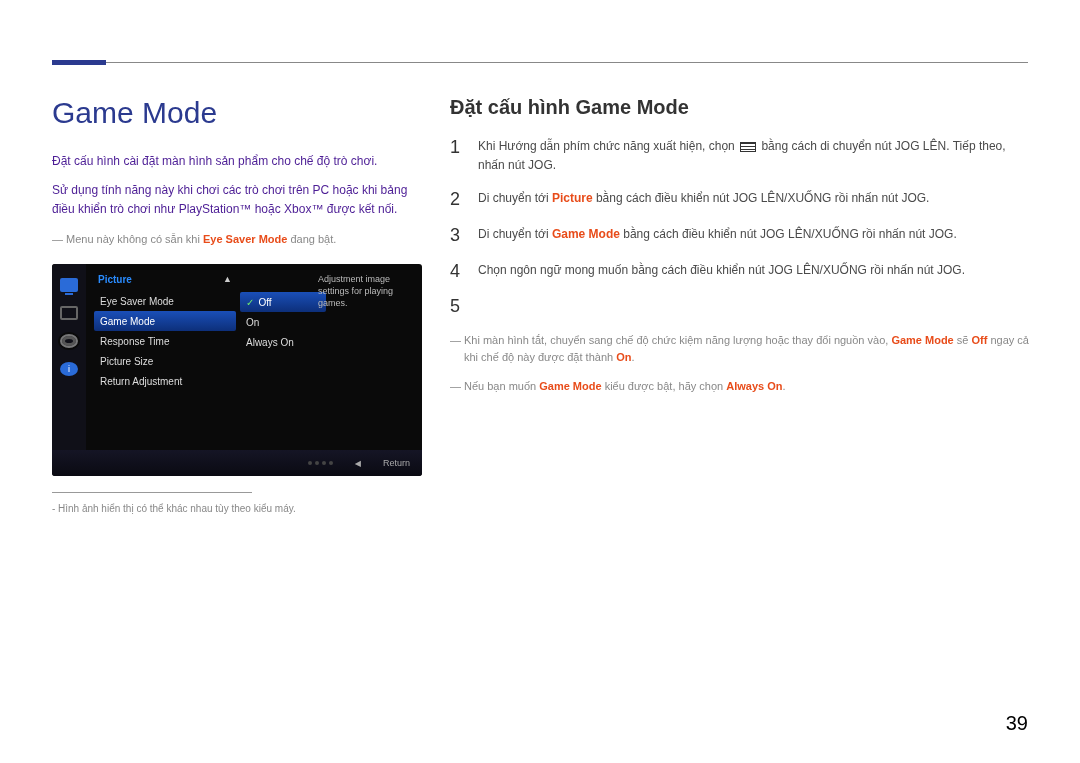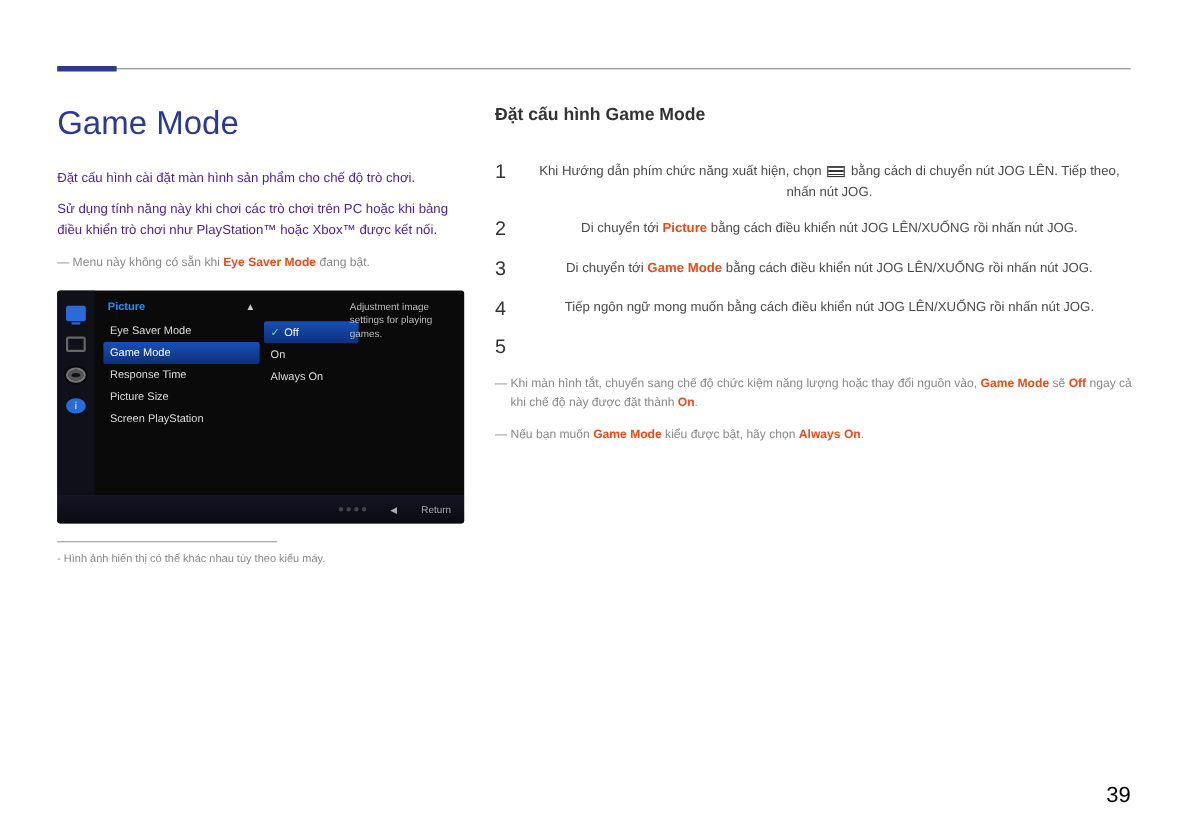--- a/index.html
+++ b/index.html
@@ -39,24 +39,24 @@
     top: 96px;
     width: 580px;
   }
   h1.title {
     font-size: 30px;
     font-weight: 400;
     color: #2b3a8f;
     margin-bottom: 22px;
   }
   h2.subtitle {
-    font-size: 16px;
+    font-size: 20px;
     font-weight: 600;
     color: #333;
-    margin-bottom: 32px;
+    margin-bottom: 18px;
   }
   .para {
     font-size: 12px;
     line-height: 1.6;
     margin-bottom: 10px;
     color: #4c1d95;
   }
   .note-dash {
     font-size: 11px;
     color: #888;
@@ -170,21 +170,21 @@
     padding-left:6px; position:relative;
   }
   .caption::before { content:"-"; position:absolute; left:0;}
   .steps { margin-top: 6px; }
   .step {
     display: flex; gap: 14px;
     margin-bottom: 14px;
     align-items: flex-start;
   }
   .step-num { font-size: 18px; color:#333; width: 14px; flex-shrink:0; line-height:1.2;}
-  .step-text { font-size: 12px; color:#4a4a4a; line-height:1.6; flex:1;text-align:center;}
+  .step-text { font-size: 12px; color:#4a4a4a; line-height:1.6; flex:1;}
   .menu-glyph {
     display:inline-block; width:16px; height:10px;
     border:1px solid #333; position:relative; vertical-align:middle;
     background: repeating-linear-gradient(#333, #333 1px, transparent 1px, transparent 3px);
     margin: 0 2px;
   }
   .footnotes { margin-top: 4px; }
   .page-num {
     position: absolute;
     right: 52px;
@@ -216,21 +216,21 @@
     </div>
     <div class="osd-body">
       <div class="osd-heading">
         <span>Picture</span>
         <span class="arrow">▲</span>
       </div>
       <div class="osd-row">Eye Saver Mode</div>
       <div class="osd-row hl">Game Mode</div>
       <div class="osd-row">Response Time</div>
       <div class="osd-row">Picture Size</div>
-      <div class="osd-row">Screen PlayStation</div>
+      <div class="osd-row">Return Adjustment</div>
     </div>
     <div class="osd-opts">
       <div class="osd-opt hl">Off</div>
       <div class="osd-opt">On</div>
       <div class="osd-opt">Always On</div>
     </div>
     <div class="osd-desc">Adjustment image settings for playing games.</div>
     <div class="osd-footer">
       <div class="osd-dots">
           <span></span>
@@ -264,21 +264,21 @@
       </div>
     </div>
     <div class="step">
       <div class="step-num">3</div>
       <div class="step-text">
         <span>Di chuyển tới </span><span class="hl-red">Game Mode</span><span> bằng cách điều khiển nút JOG LÊN/XUỐNG rồi nhấn nút JOG.</span>
       </div>
     </div>
     <div class="step">
       <div class="step-num">4</div>
-      <div class="step-text">Tiếp ngôn ngữ mong muốn bằng cách điều khiển nút JOG LÊN/XUỐNG rồi nhấn nút JOG.</div>
+      <div class="step-text">Chọn ngôn ngữ mong muốn bằng cách điều khiển nút JOG LÊN/XUỐNG rồi nhấn nút JOG.</div>
     </div>
     <div class="step">
       <div class="step-num">5</div>
     </div>
   </div>
 
   <div class="footnotes">
     <p class="note-dash">
       <span>Khi màn hình tắt, chuyển sang chế độ chức kiệm năng lượng hoặc thay đổi nguồn vào, </span><span class="hl-red">Game Mode</span><span> sẽ </span><span class="hl-red">Off</span><span> ngay cả khi chế độ này được đặt thành </span><span class="hl-red">On</span><span>.</span>
     </p>

